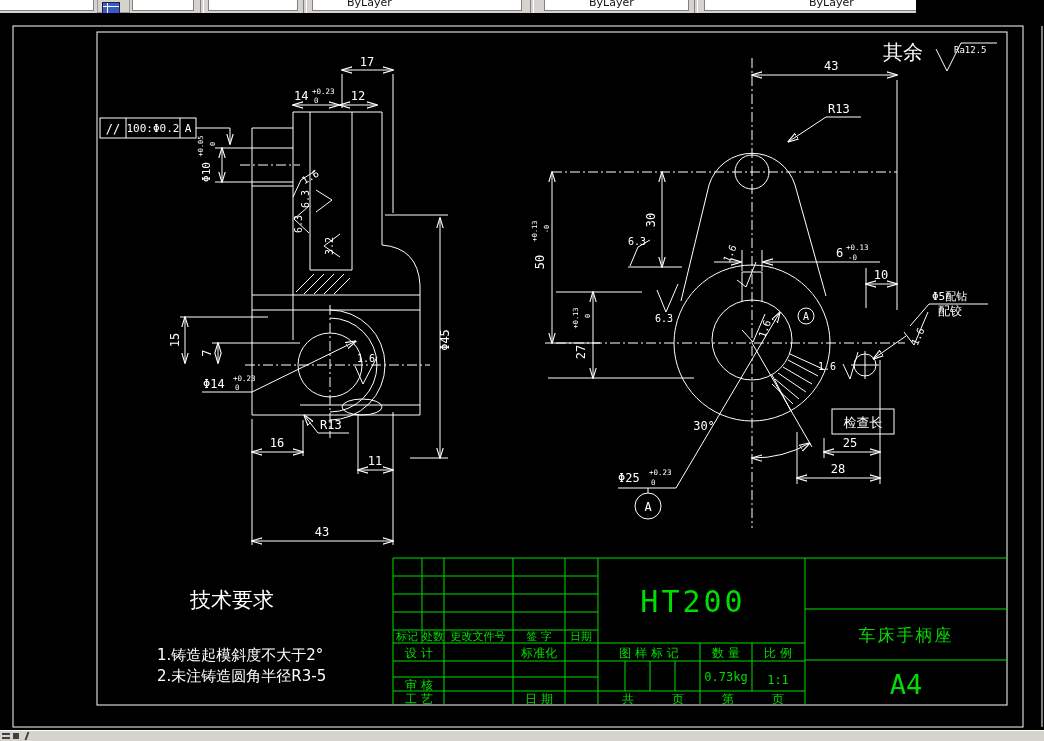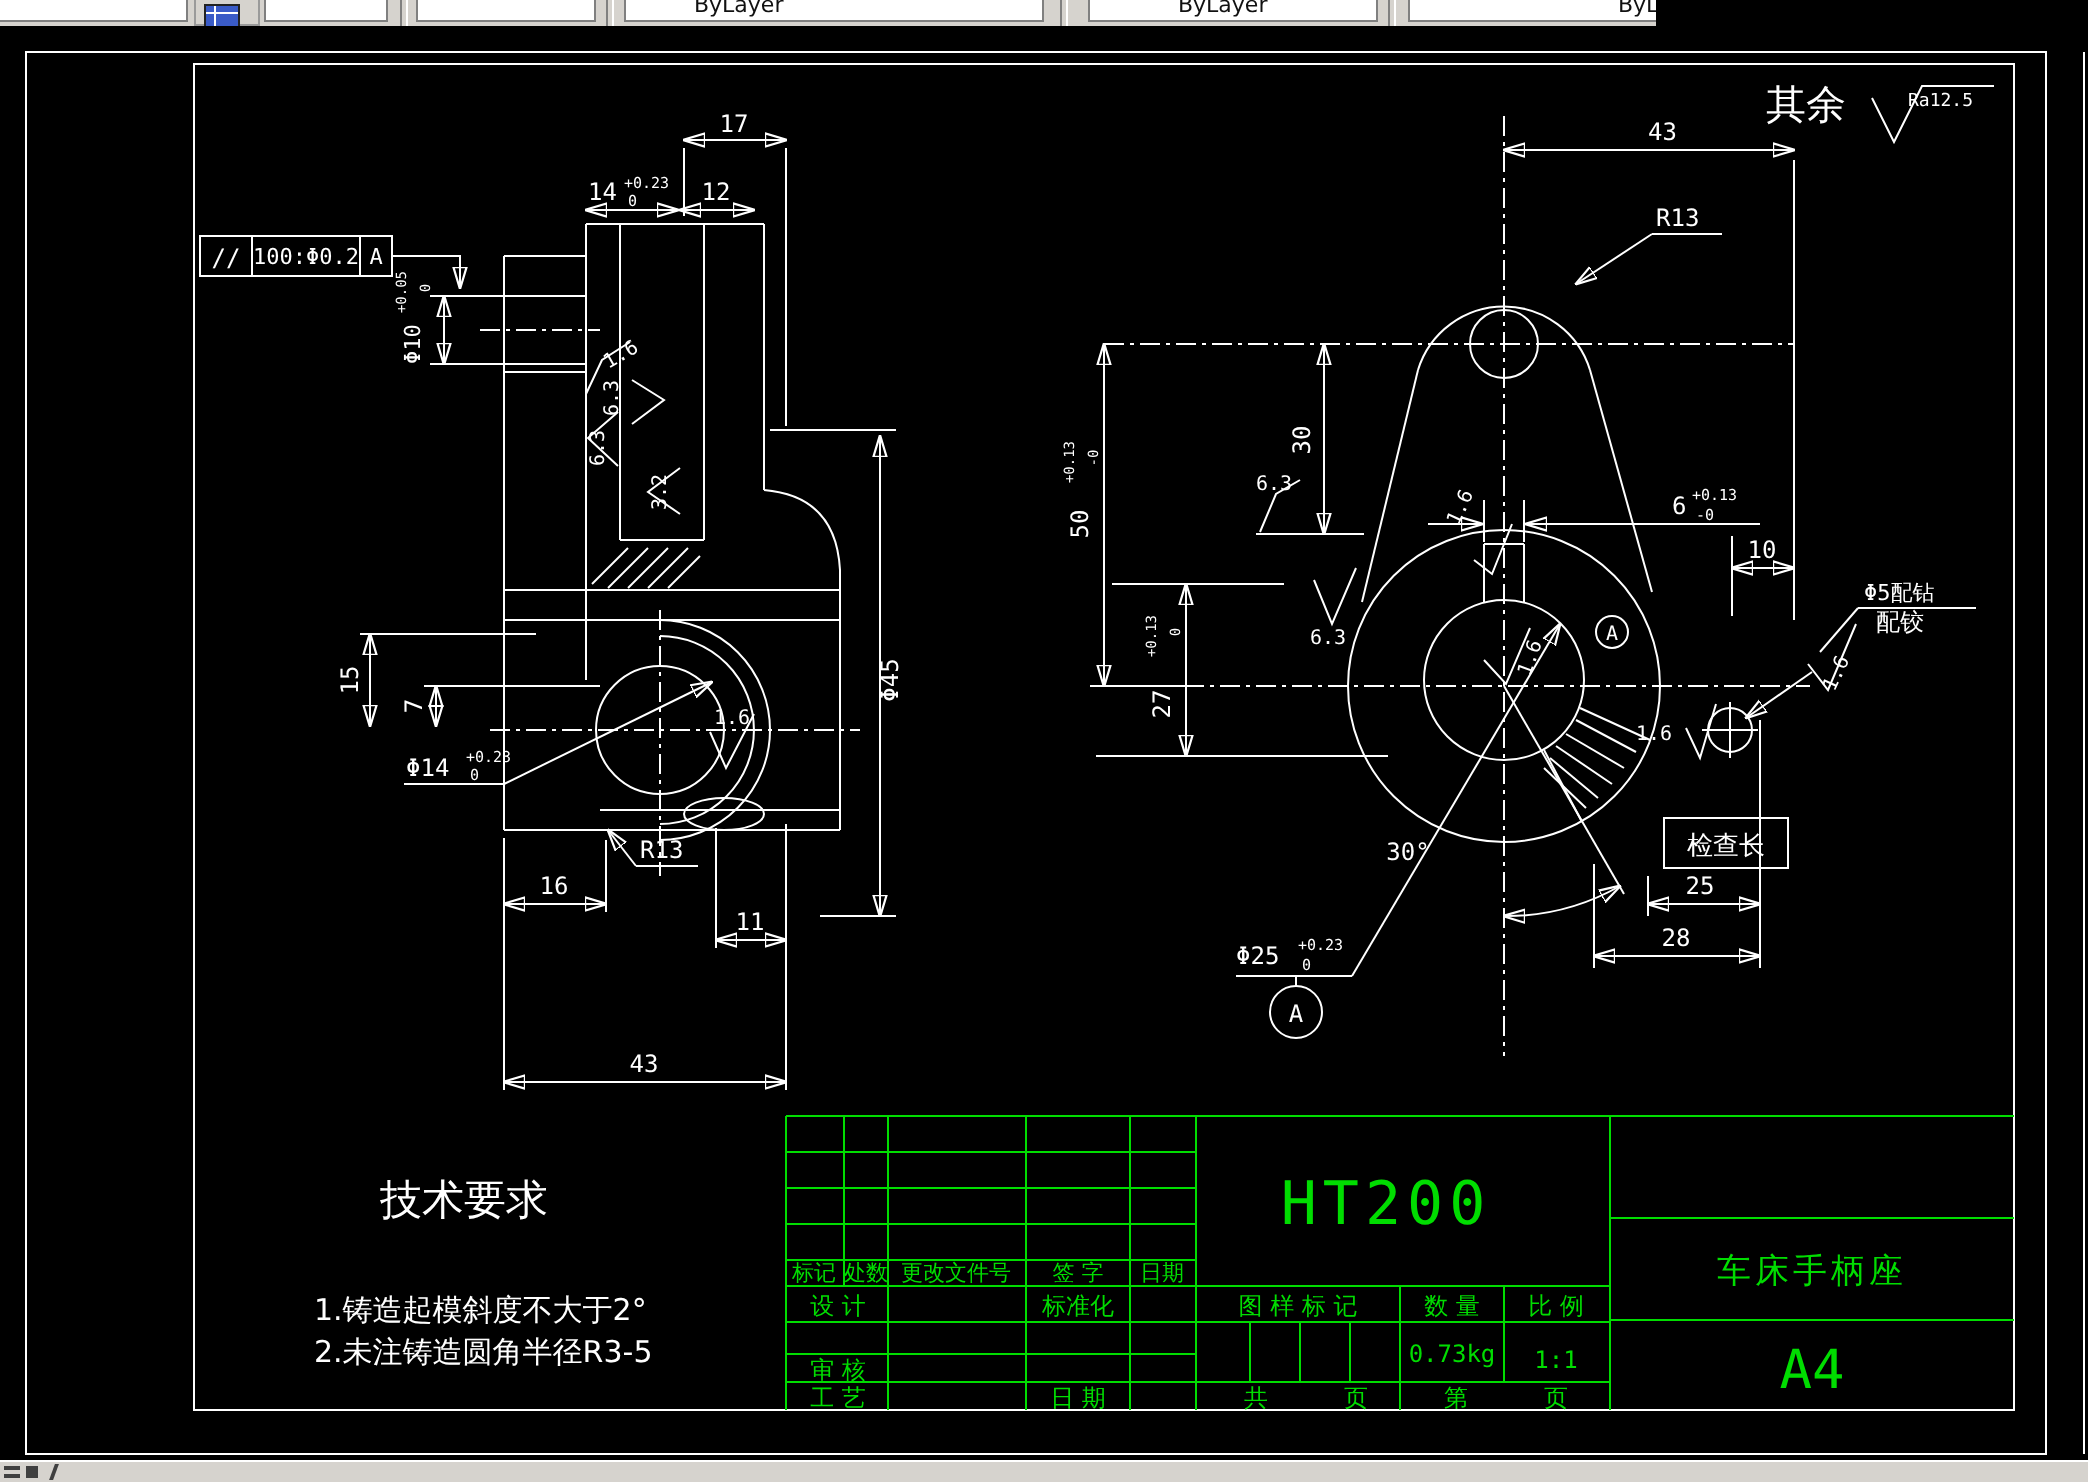--- a/index.html
+++ b/index.html
@@ -1,17 +1,17 @@
 <!DOCTYPE html>
 <html><head>
 <meta charset="utf-8">
 <style>
   html,body{margin:0;padding:0;background:#000;}
   body{width:1044px;height:741px;position:relative;overflow:hidden;font-family:"DejaVu Sans","Liberation Sans",sans-serif;}
-  #toolbar{position:absolute;left:0;top:0;width:828px;height:13px;background:#d6d3ce;overflow:hidden;z-index:3;}
+  #toolbar{position:absolute;left:0;top:0;width:916px;height:13px;background:#d6d3ce;overflow:hidden;z-index:3;}
   .combo{position:absolute;top:-7px;height:18px;background:#fff;border:1px solid #808080;box-sizing:border-box;font-size:11px;color:#111;line-height:17px;padding-left:4px;overflow:hidden;}
   .tbsep{position:absolute;top:0;height:13px;width:2px;border-left:1px solid #808080;border-right:1px solid #fff;}
   .tbbtn{position:absolute;top:-2px;height:15px;background:#d6d3ce;border:1px solid #9a9a9a;box-sizing:border-box;}
   .tbicon{position:absolute;left:4px;top:3px;width:16px;height:10px;background:#3a5bc7;border:1px solid #222;}
   .tbicon:before{content:"";position:absolute;left:4px;top:0;width:1px;height:10px;background:#fff;}
   .tbicon:after{content:"";position:absolute;left:0px;top:3px;width:16px;height:1px;background:#fff;}
   #canvas{position:absolute;left:0;top:13px;width:1044px;height:717px;background:#000;}
   svg{position:absolute;left:0;top:0;}
   #statusbar{position:absolute;left:0;top:730px;width:1044px;height:11px;background:#d6d3ce;border-top:1px solid #fff;z-index:3;}
   .frag{position:absolute;background:#404040;}

